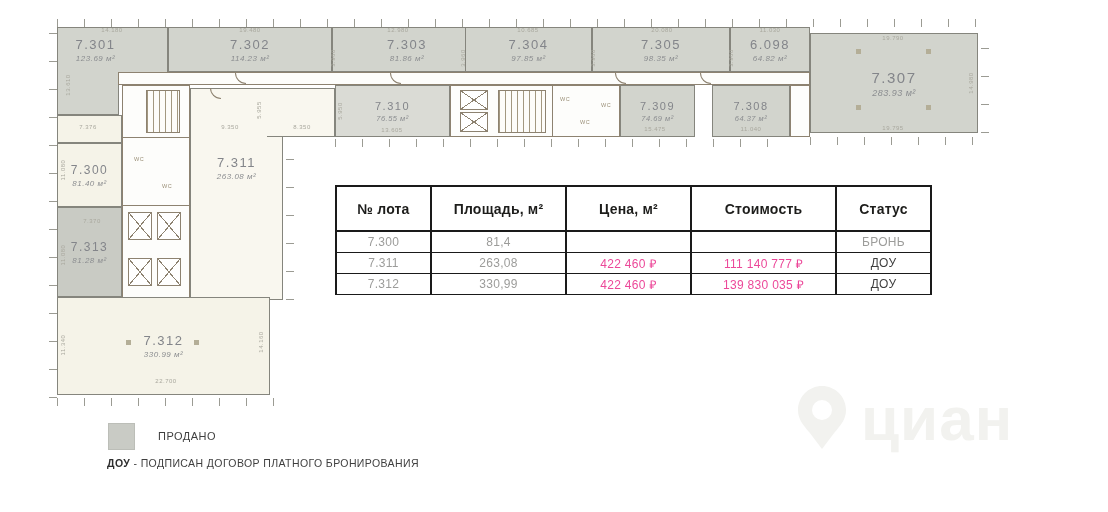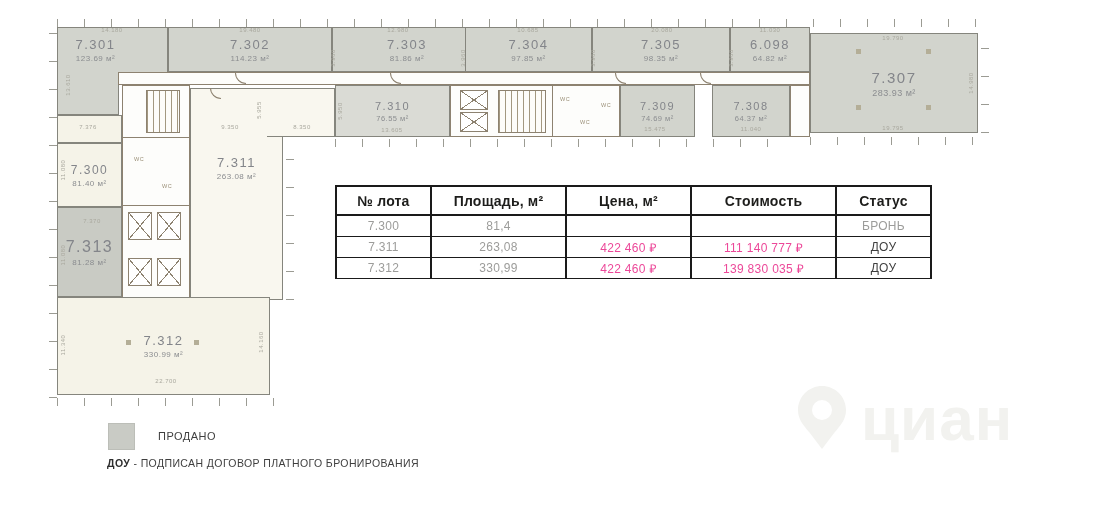--- a/index.html
+++ b/index.html
@@ -4,21 +4,21 @@
 <style>
   html,body{margin:0;padding:0;background:#fff;}
   .stage{position:relative;width:1108px;height:512px;background:#fff;overflow:hidden;
          font-family:"Liberation Sans", sans-serif;}
   
   .unit,.ublock{position:absolute;box-sizing:border-box;border:1px solid #85857d;}
   .unit{display:flex;flex-direction:column;align-items:center;justify-content:center;text-align:center;}
   .f-g{background:#d2d4cd;} .f-g2{background:#dadbd5;} .f-gd{background:#c9cbc4;}
   .f-c{background:#f5f3e8;} .f-cl{background:#f9f7ef;} .f-w{background:#fdfdfb;border-color:#8d8270;}
   .unum{font-size:13px;color:#83858a;letter-spacing:1.5px;}
-  .uarea{font-size:8px;color:#8b8d90;letter-spacing:.5px;margin-top:2px;}
+  .uarea{font-size:8px;color:#8b8d90;letter-spacing:.5px;margin-top:2px;font-style:italic;}
   .big .unum{font-size:15px;} .big .uarea{font-size:9px;}
   .sm .unum{font-size:11px;} .sm .uarea{font-size:7.5px;}
   
   .tx{position:absolute;background-image:repeating-linear-gradient(90deg,#9b9b93 0 1px,transparent 1px 27px);}
   .ty{position:absolute;background-image:repeating-linear-gradient(0deg,#9b9b93 0 1px,transparent 1px 28px);}
   
   .lift{position:absolute;box-sizing:border-box;border:1px solid #8d8270;background-image:
     linear-gradient(to top right,transparent calc(50% - .5px),#8d8270 calc(50% - .5px),#8d8270 calc(50% + .5px),transparent calc(50% + .5px)),
     linear-gradient(to bottom right,transparent calc(50% - .5px),#8d8270 calc(50% - .5px),#8d8270 calc(50% + .5px),transparent calc(50% + .5px));
     background-color:#fff;}
@@ -28,21 +28,21 @@
   .wc{position:absolute;font-size:5.5px;color:#9a8f77;letter-spacing:.5px;}
   .arc{position:absolute;width:11px;height:11px;box-sizing:border-box;
     border-left:1px solid #8d8270;border-bottom:1px solid #8d8270;border-radius:0 0 0 11px;}
   .dot{position:absolute;width:5px;height:5px;background:#b4ae97;}
   .dim{position:absolute;font-size:6px;color:#a9a89e;letter-spacing:.5px;white-space:nowrap;
     transform:translate(-50%,-50%);}
   .dim.v{transform:translate(-50%,-50%) rotate(-90deg);}
   
   .lot-table{position:absolute;left:335px;top:185px;border-collapse:collapse;background:#fff;}
   .lot-table th{border:2px solid #1a1a1a;font-size:14px;font-weight:700;color:#1d1d1b;
-    height:27px;padding:0 6px;letter-spacing:.2px;}
+    height:27px;padding:8px 6px;letter-spacing:.2px;}
   .lot-table td{border:2px solid #1a1a1a;border-top-width:1px;border-bottom-width:1px;
     font-size:12px;height:20px;text-align:center;color:#9c9c9a;letter-spacing:.3px;padding:0 6px;}
   .lot-table td.red{color:#ec4899;}
   .lot-table td.dark{color:#3f3f3f;}
   
   .legend-swatch{position:absolute;left:108px;top:423px;width:27px;height:27px;background:#c9cbc5;
     box-sizing:border-box;border:1px solid #bcbeb8;}
   .legend-sold{position:absolute;left:158px;top:430px;font-size:11px;color:#3f3f3f;letter-spacing:.5px;}
   .legend-dou{position:absolute;left:107px;top:457px;font-size:10.5px;color:#3f3f3f;letter-spacing:.4px;}
   .legend-dou b{font-weight:700;color:#2e2e2e;}
@@ -128,21 +128,21 @@
   <div class="lift" style="left:157px;top:212px;width:24px;height:28px"></div>
   <div class="lift" style="left:128px;top:258px;width:24px;height:28px"></div>
   <div class="lift" style="left:157px;top:258px;width:24px;height:28px"></div>
 
   <div class="ublock f-c" style="left:57px;top:115px;width:65px;height:28px"></div>
   <div class="unit f-c" style="left:57px;top:143px;width:65px;height:64px">
     <div class="unum sm" style="font-size:12px">7.300</div>
     <div class="uarea">81.40 м²</div>
   </div>
   <div class="unit f-gd" style="left:57px;top:207px;width:65px;height:90px">
-    <div class="unum" style="font-size:16px">7.313</div>
+    <div class="unum" style="font-size:12px">7.313</div>
     <div class="uarea">81.28 м²</div>
   </div>
 
   <div class="ublock f-cl" style="left:190px;top:88px;width:145px;height:49px;border-bottom:none"></div>
   <div class="unit f-cl" style="left:190px;top:137px;width:93px;height:163px;border-top:none;justify-content:flex-start;padding-top:18px">
     <div class="unum">7.311</div>
     <div class="uarea">263.08 м²</div>
   </div>
   <div class="wall" style="left:267px;top:136px;width:68px;height:1px;background:#85857d"></div>
 

